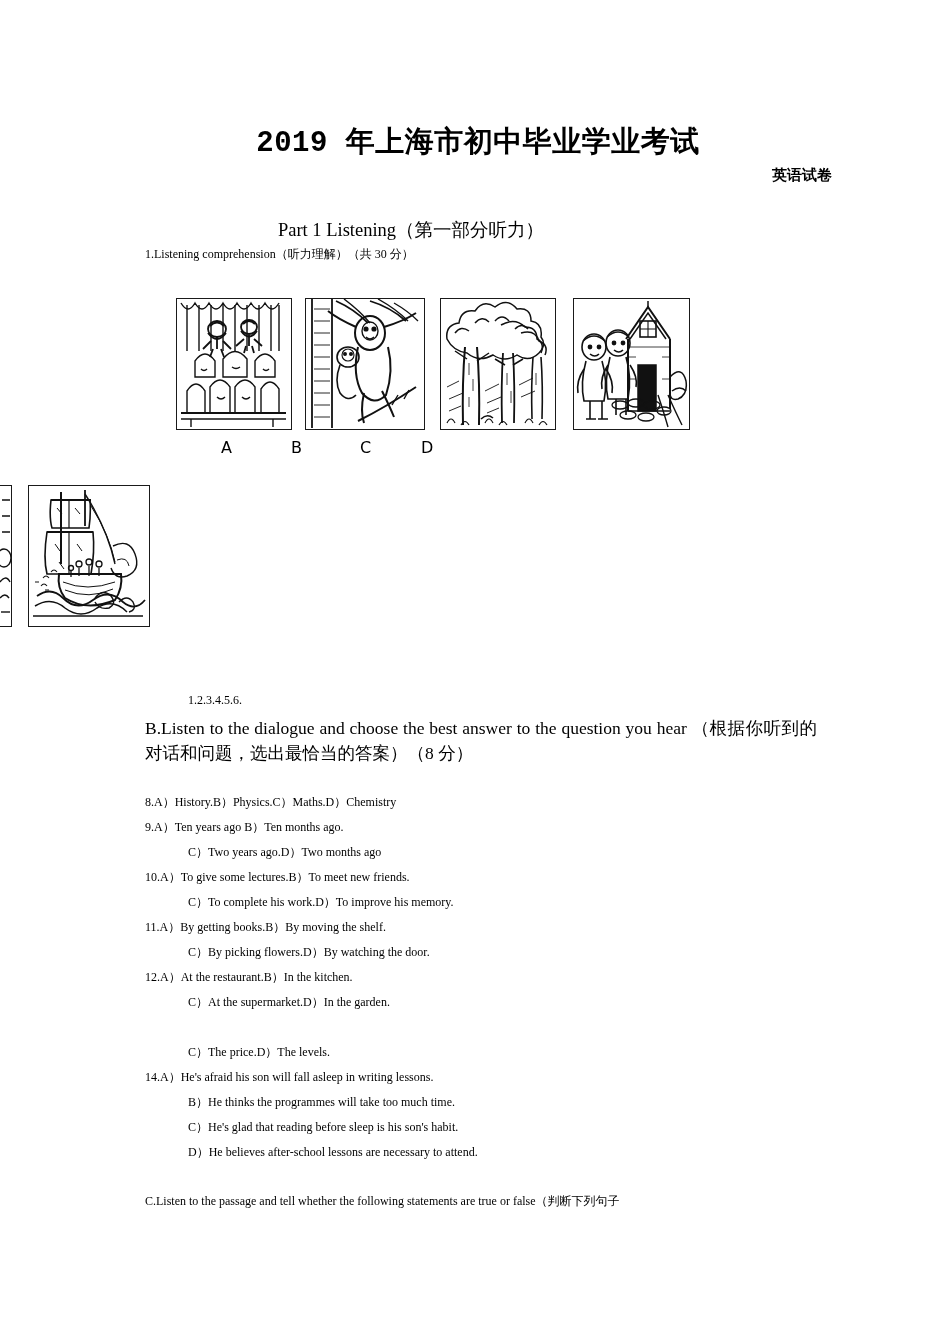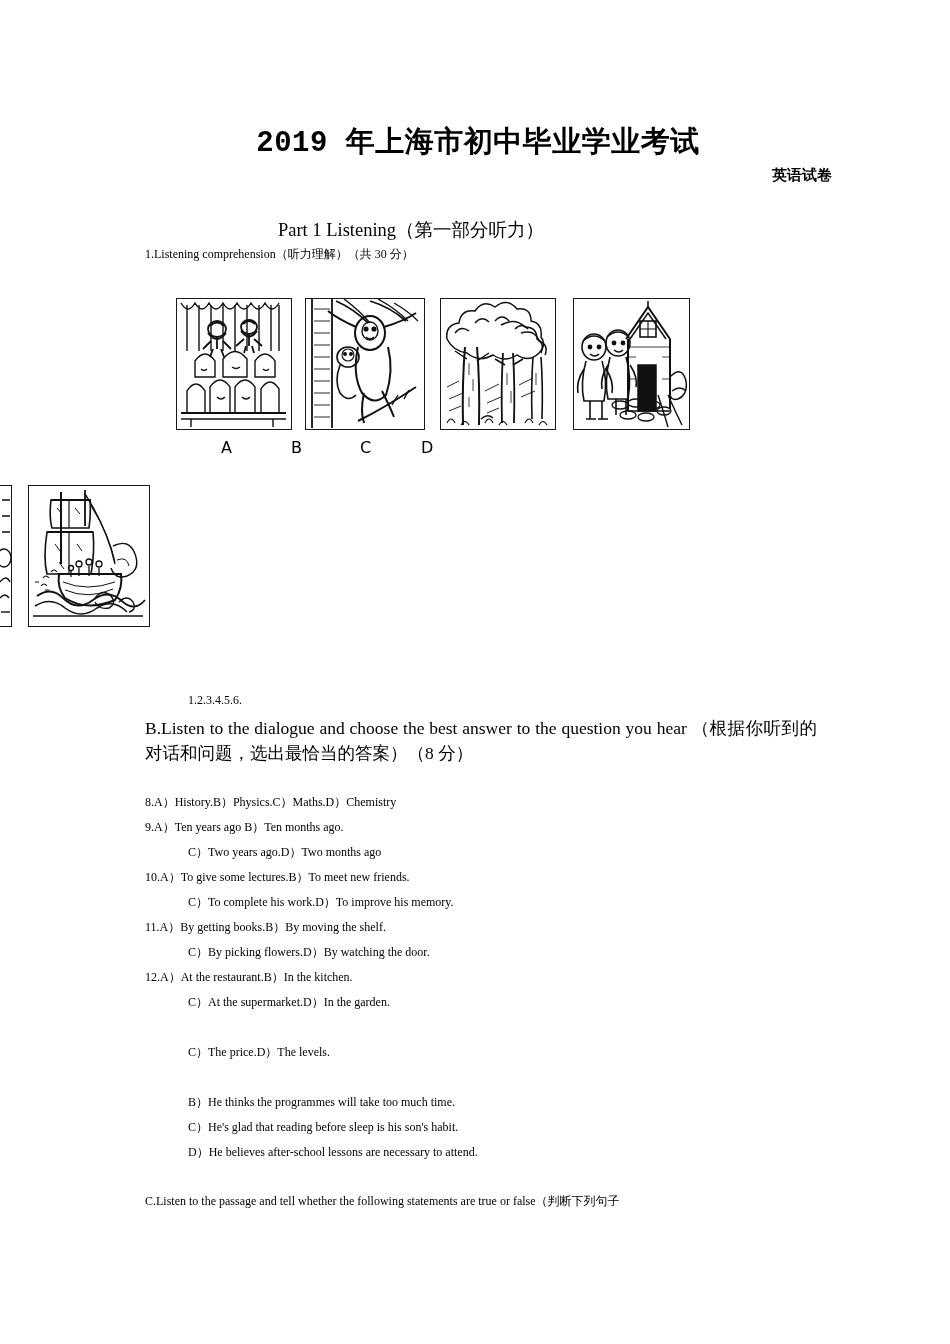--- a/index.html
+++ b/index.html
@@ -360,19 +360,20 @@
   <div class="txt" style="top:791px;">8.A）History.B）Physics.C）Maths.D）Chemistry</div>
   <div class="txt" style="top:816px;">9.A）Ten years ago B）Ten months ago.</div>
   <div class="txt indent" style="top:841px;">C）Two years ago.D）Two  months ago</div>
   <div class="txt" style="top:866px;">10.A）To give some lectures.B）To meet new friends.</div>
   <div class="txt indent" style="top:891px;">C）To complete his work.D）To improve his memory.</div>
   <div class="txt" style="top:916px;">11.A）By getting books.B）By moving the shelf.</div>
   <div class="txt indent" style="top:941px;">C）By picking flowers.D）By watching the door.</div>
   <div class="txt" style="top:966px;">12.A）At the restaurant.B）In the kitchen.</div>
   <div class="txt indent" style="top:991px;">C）At the supermarket.D）In the garden.</div>
   <div class="txt indent" style="top:1041px;">C）The price.D）The levels.</div>
+  <div class="txt" style="top:1066px;">14.A）He's afraid his son will fall asleep in writing lessons.</div>
   <div class="txt indent" style="top:1091px;">B）He thinks the programmes will take too much time.</div>
   <div class="txt indent" style="top:1116px;">C）He's glad that reading before sleep is his son's habit.</div>
   <div class="txt indent" style="top:1141px;">D）He believes after-school lessons are necessary to attend.</div>
 
   <div class="txt" style="top:1190px;">C.Listen to the passage and tell whether the following statements are true or false（判断下列句子</div>
 
 </div>
 
 </body></html>

